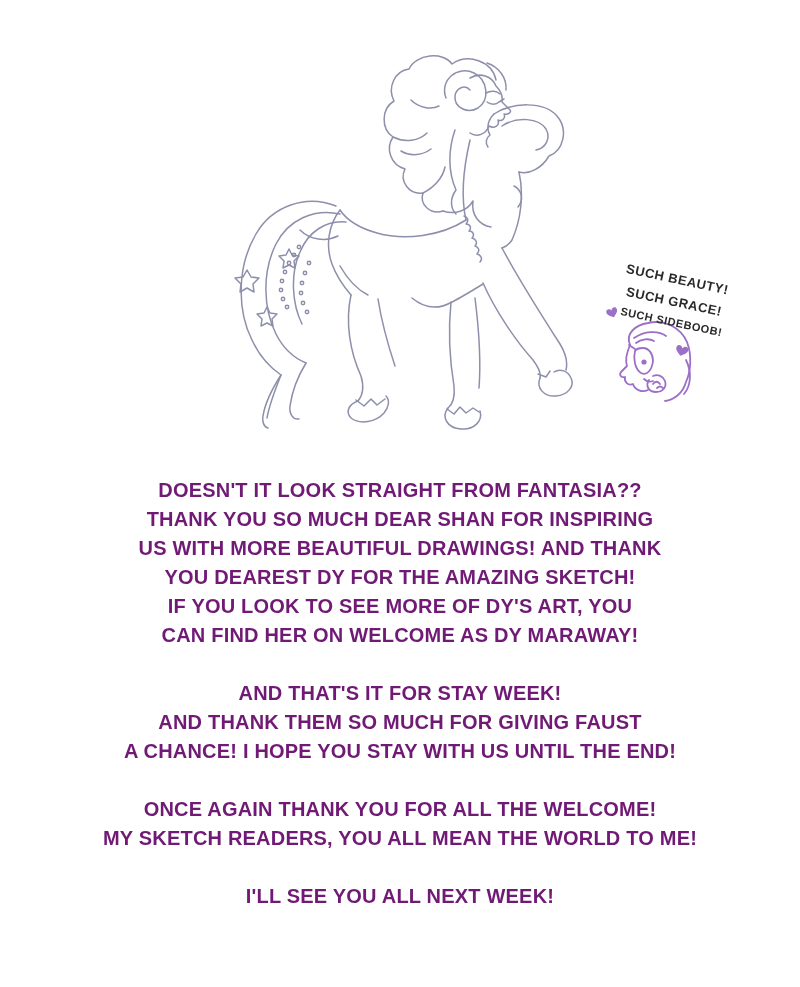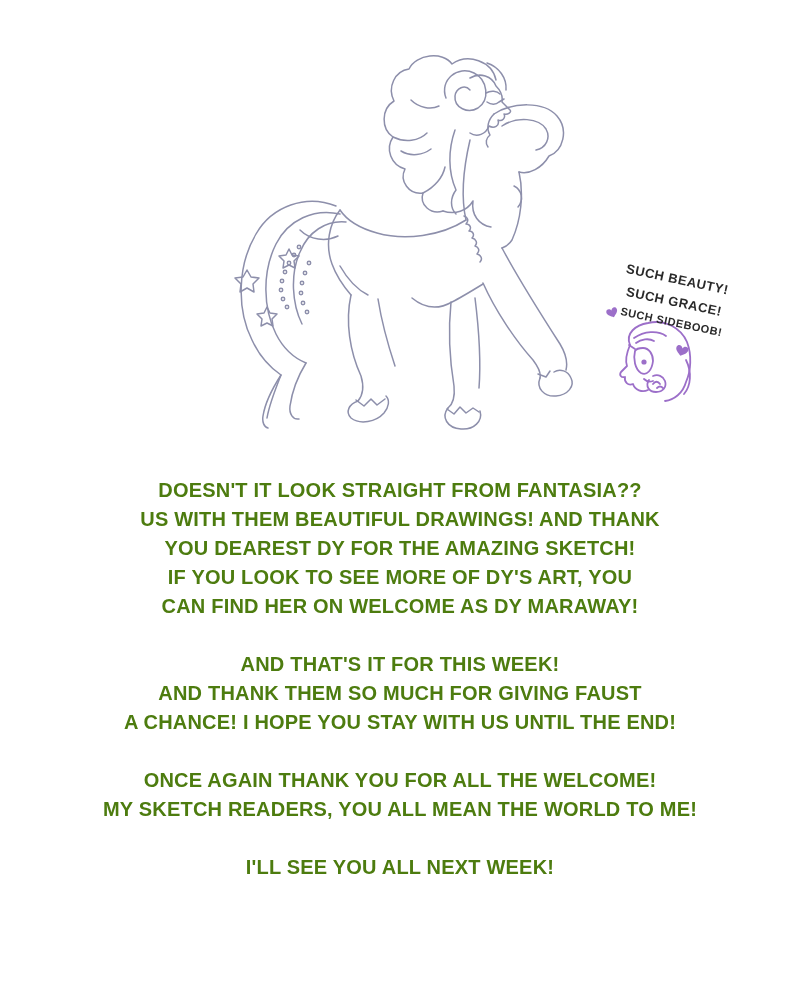--- a/index.html
+++ b/index.html
@@ -14,21 +14,21 @@
   .speech-line{
     position:absolute; white-space:nowrap;
     font-weight:700; font-size:13px; letter-spacing:0.5px; color:#2a2a2a;
     transform:rotate(12deg); transform-origin:left top;
   }
   .speech-1{left:628px; top:261px;}
   .speech-2{left:628px; top:284px;}
   .speech-3{left:622px; top:305px; font-size:11px;}
   .note{
     position:absolute; left:0; right:0; top:476px;
-    text-align:center; color:#4d7c0f;
+    text-align:center; color:#701a75;
     font-weight:700; font-size:20px; line-height:29px; letter-spacing:0.2px;
   }
   .note .para{margin:0 0 29px 0;}
   .note .para:last-child{margin-bottom:16px;}
 </style>
 </head>
 <body>
 
 <div class="page">
 
@@ -140,27 +140,28 @@
     <path fill="#9c6fc9" stroke="none" transform="translate(682,350) rotate(15) scale(1.1)" d="M0,-1.5 C-1,-4.5 -5,-4.5 -5.5,-1.5 C-6,1.5 -2.5,3.5 0,5.5 C2.5,3.5 6,1.5 5.5,-1.5 C5,-4.5 1,-4.5 0,-1.5 Z"></path>
   </svg>
 
   <div class="speech-line speech-1">SUCH BEAUTY!</div>
   <div class="speech-line speech-2">SUCH GRACE!</div>
   <div class="speech-line speech-3">SUCH SIDEBOOB!</div>
 
   <div class="note">
     <div class="para">
       <div>DOESN'T IT LOOK STRAIGHT FROM FANTASIA??</div>
-      <div>US WITH THEM BEAUTIFUL DRAWINGS! AND THANK</div>
+      <div>THANK YOU SO MUCH DEAR SHAN FOR INSPIRING</div>
+      <div>US WITH MORE BEAUTIFUL DRAWINGS! AND THANK</div>
       <div>YOU DEAREST DY FOR THE AMAZING SKETCH!</div>
       <div>IF YOU LOOK TO SEE MORE OF DY'S ART, YOU</div>
       <div>CAN FIND HER ON WELCOME AS DY MARAWAY!</div>
     </div>
     <div class="para">
-      <div>AND THAT'S IT FOR THIS WEEK!</div>
+      <div>AND THAT'S IT FOR STAY WEEK!</div>
       <div>AND THANK THEM SO MUCH FOR GIVING FAUST</div>
       <div>A CHANCE! I HOPE YOU STAY WITH US UNTIL THE END!</div>
     </div>
     <div class="para">
       <div>ONCE AGAIN THANK YOU FOR ALL THE WELCOME!</div>
       <div>MY SKETCH READERS, YOU ALL MEAN THE WORLD TO ME!</div>
     </div>
     <div class="para">
       <div>I'LL SEE YOU ALL NEXT WEEK!</div>
     </div>

